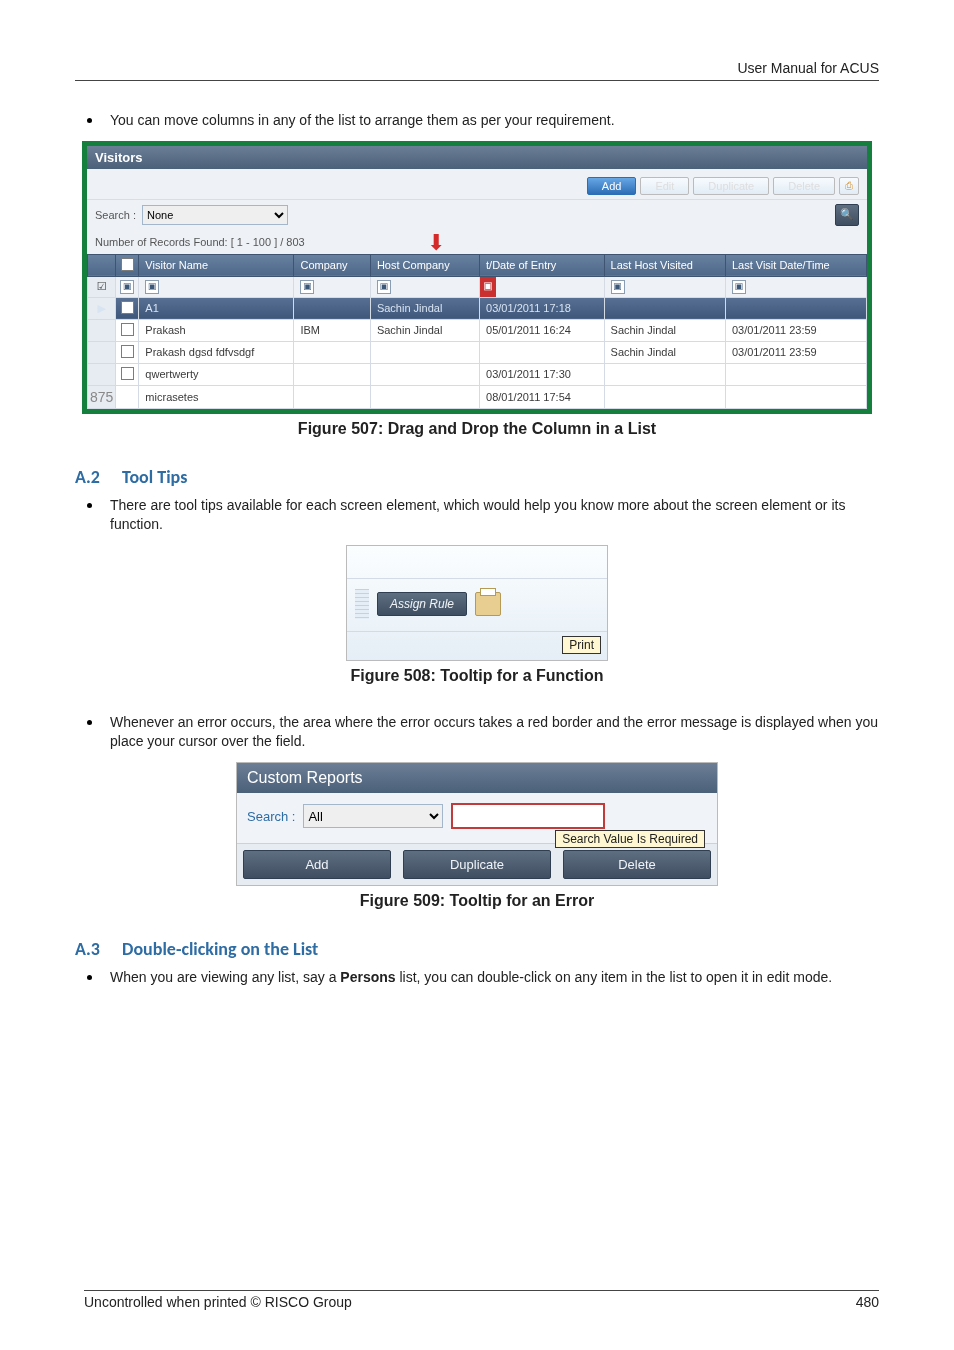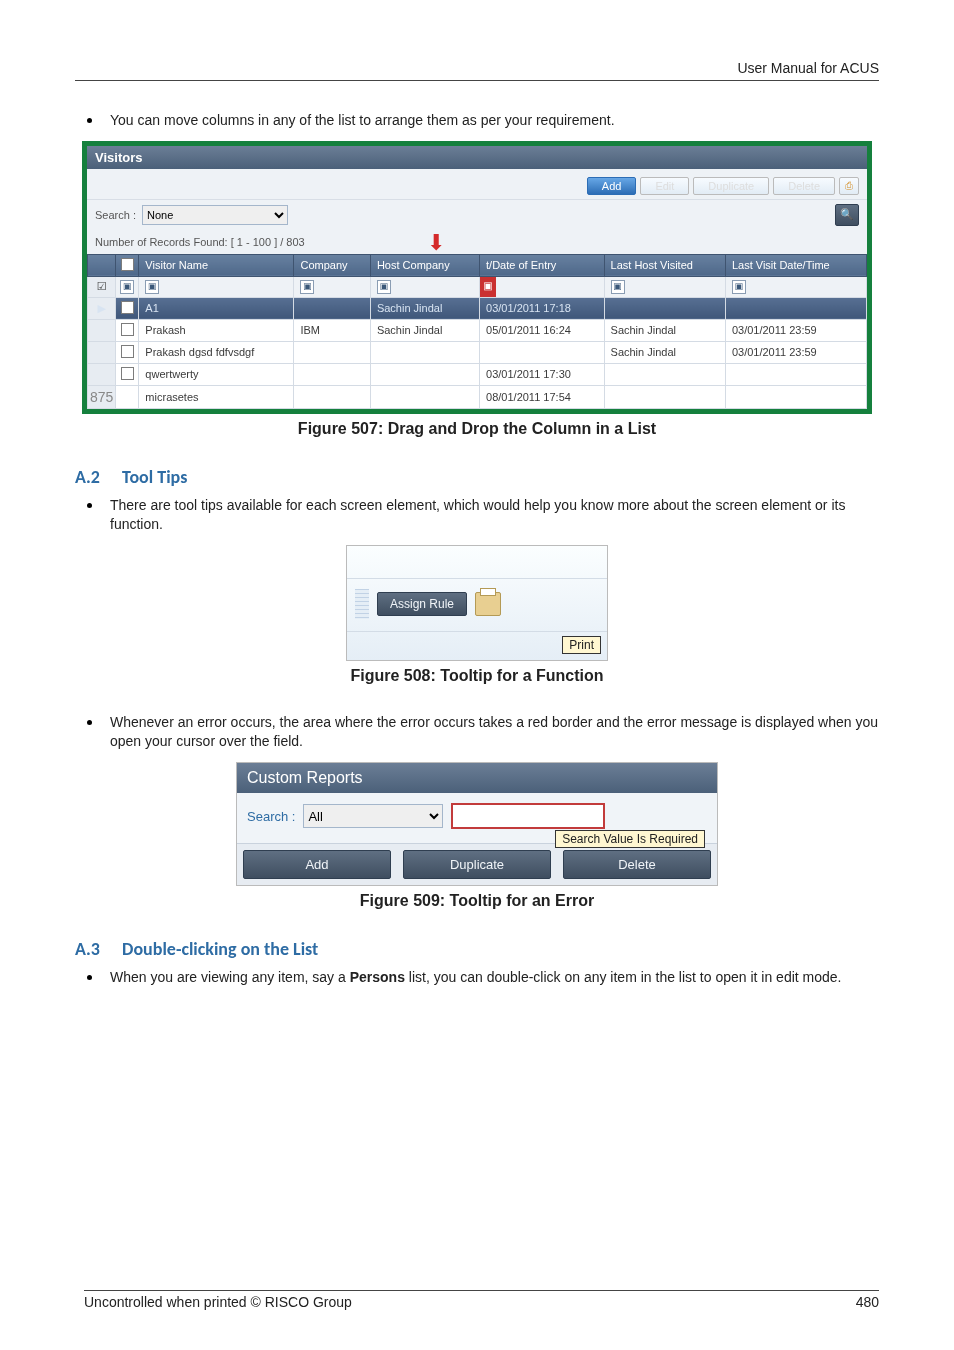--- a/index.html
+++ b/index.html
@@ -225,20 +225,21 @@
     background: linear-gradient(#fbfeff, #e5eef6);
     padding: 0;
     text-align: left;
     font-size: 12px;
   }
   .tip-blank { height: 32px; border-bottom: 1px solid #d3dce6; }
   .tip-row {
     display: flex; align-items: center; gap: 8px;
     padding: 10px 8px 12px 8px;
     border-bottom: 1px solid #d3dce6;
+    font-style: italic;
   }
   .tip-handle {
     width: 14px; height: 30px;
     background: repeating-linear-gradient(#c1d2e5, #c1d2e5 1px, #e5eef6 1px, #e5eef6 4px);
   }
   .tip-btn {
     background: linear-gradient(#5f6f82, #3f4e60);
     color: #f0f4f8;
     border: 1px solid #2f3e50;
     border-radius: 2px;
@@ -464,21 +465,21 @@
       </div>
       <div class="tip-sub">
         <span class="tip-label">Print</span>
       </div>
     </div>
     <div class="figure-caption">Figure 508: Tooltip for a Function</div>
   </div>
 
   <div class="bullet-row">
     <span class="bullet-dot"></span>
-    <span class="bullet-text">Whenever an error occurs, the area where the error occurs takes a red border and the error message is displayed when you open your cursor over the field.</span>
+    <span class="bullet-text">Whenever an error occurs, the area where the error occurs takes a red border and the error message is displayed when you place your cursor over the field.</span>
   </div>
 
   <div class="figure-wrap">
     <div class="err-fig">
       <div class="err-title">Custom Reports</div>
       <div class="err-search">
         <span>Search :</span>
         <select>
           <option>All</option>
         </select>
@@ -495,21 +496,21 @@
   </div>
 
   <h2 class="section">
     <span class="sec-num">A.3</span>
     <span>Double-clicking on the List</span>
   </h2>
 
   <div class="bullet-row">
     <span class="bullet-dot"></span>
     <span class="bullet-text">
-      <span>When you are viewing any item, say a </span><b>Persons</b><span> list, you can double-click on any item in the list to open it in edit mode.</span>
+      <span>When you are viewing any list, say a </span><b>Persons</b><span> list, you can double-click on any item in the list to open it in edit mode.</span>
     </span>
   </div>
 
   <div class="footer">
     <span>Uncontrolled when printed © RISCO Group</span>
     <span>480</span>
   </div>
 
 </div>
 

